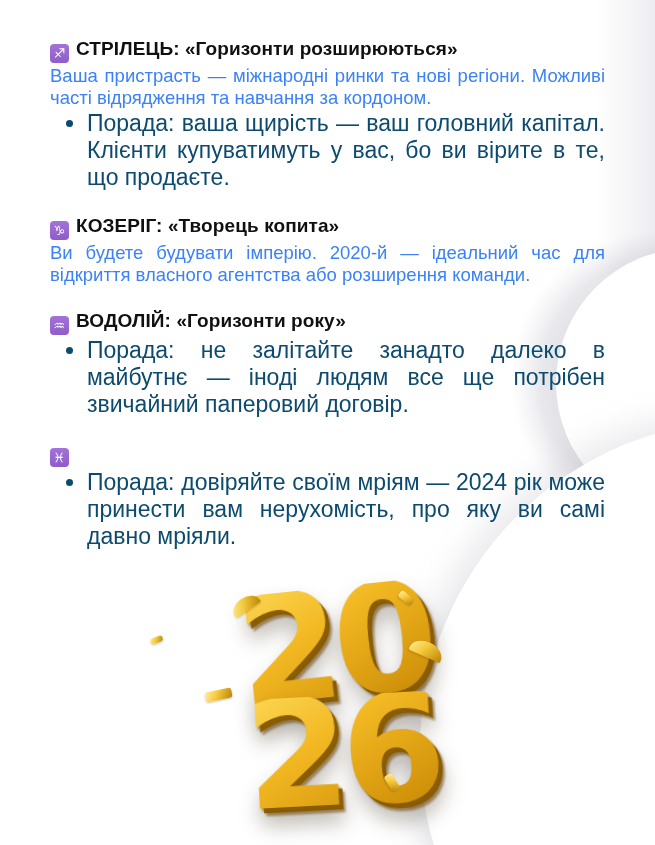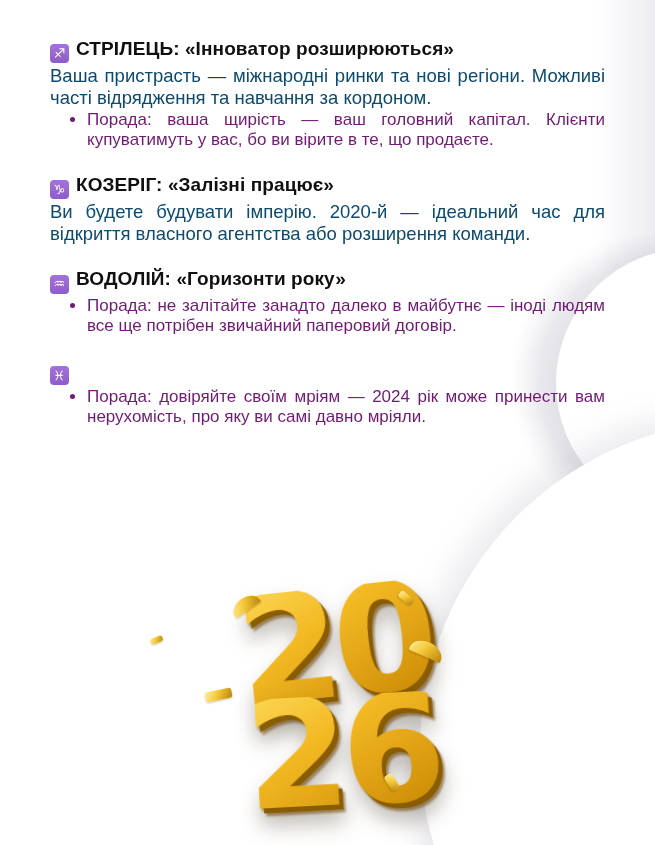--- a/index.html
+++ b/index.html
@@ -56,32 +56,32 @@
     color: #ffffff;
     font-family: "DejaVu Sans", sans-serif;
     font-size: 13px; font-weight: 700;
     vertical-align: -3px;
     margin-right: 7px;
   }
   .z-body {
     font-size: 18.5px;
     line-height: 1.175;
     text-align: justify;
-    color: #0c4a6e;
+    color: #3b82f6;
   }
   .z-list {
     list-style: disc;
     padding-left: 37px;
     margin-top: 1px;
   }
   .z-item {
-    font-size: 17px;
+    font-size: 23px;
     line-height: 1.175;
     text-align: justify;
-    color: #701a75;
+    color: #0c4a6e;
   }
 
   
   .year {
     position: absolute;
     left: 0; top: 588px;
     width: 100%;
     text-align: center;
     pointer-events: none;
   }
@@ -117,31 +117,31 @@
 
 <div class="bg-layer"></div>
 <div class="bg-circle-small"></div>
 <div class="bg-circle-big"></div>
 
 <div class="content">
 
   <section class="zodiac">
     <h2 class="z-title"><span class="z-icon">
           <span>♐</span>
-        </span><span>СТРІЛЕЦЬ: «Інноватор розширюються»</span></h2>
+        </span><span>СТРІЛЕЦЬ: «Горизонти розширюються»</span></h2>
     <p class="z-body">Ваша пристрасть — міжнародні ринки та нові регіони. Можливі часті відрядження та навчання за кордоном.</p>
     <ul class="z-list">
       <li class="z-item">Порада: ваша щирість — ваш головний капітал. Клієнти купуватимуть у вас, бо ви вірите в те, що продаєте.</li>
     </ul>
   </section>
 
   <section class="zodiac">
     <h2 class="z-title"><span class="z-icon">
           <span>♑</span>
-        </span><span>КОЗЕРІГ: «Залізні працює»</span></h2>
+        </span><span>КОЗЕРІГ: «Творець копита»</span></h2>
     <p class="z-body">Ви будете будувати імперію. 2020-й — ідеальний час для відкриття власного агентства або розширення команди.</p>
   </section>
 
   <section class="zodiac">
     <h2 class="z-title"><span class="z-icon">
           <span>♒</span>
         </span><span>ВОДОЛІЙ: «Горизонти року»</span></h2>
     <ul class="z-list">
       <li class="z-item">Порада: не залітайте занадто далеко в майбутнє — іноді людям все ще потрібен звичайний паперовий договір.</li>
     </ul>

